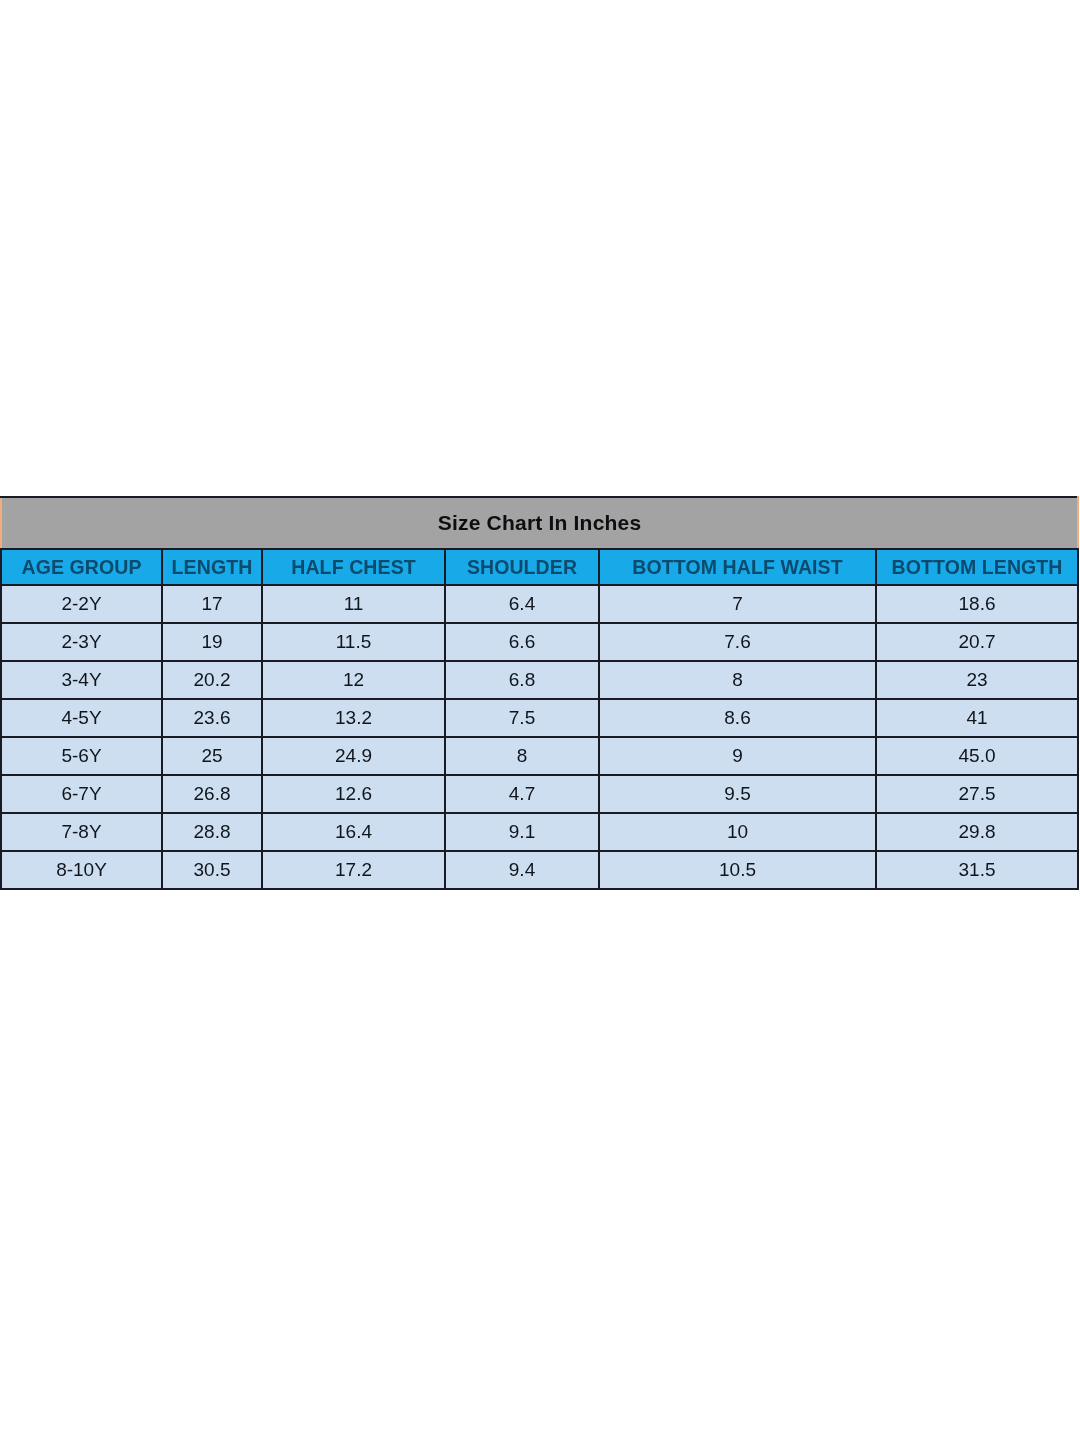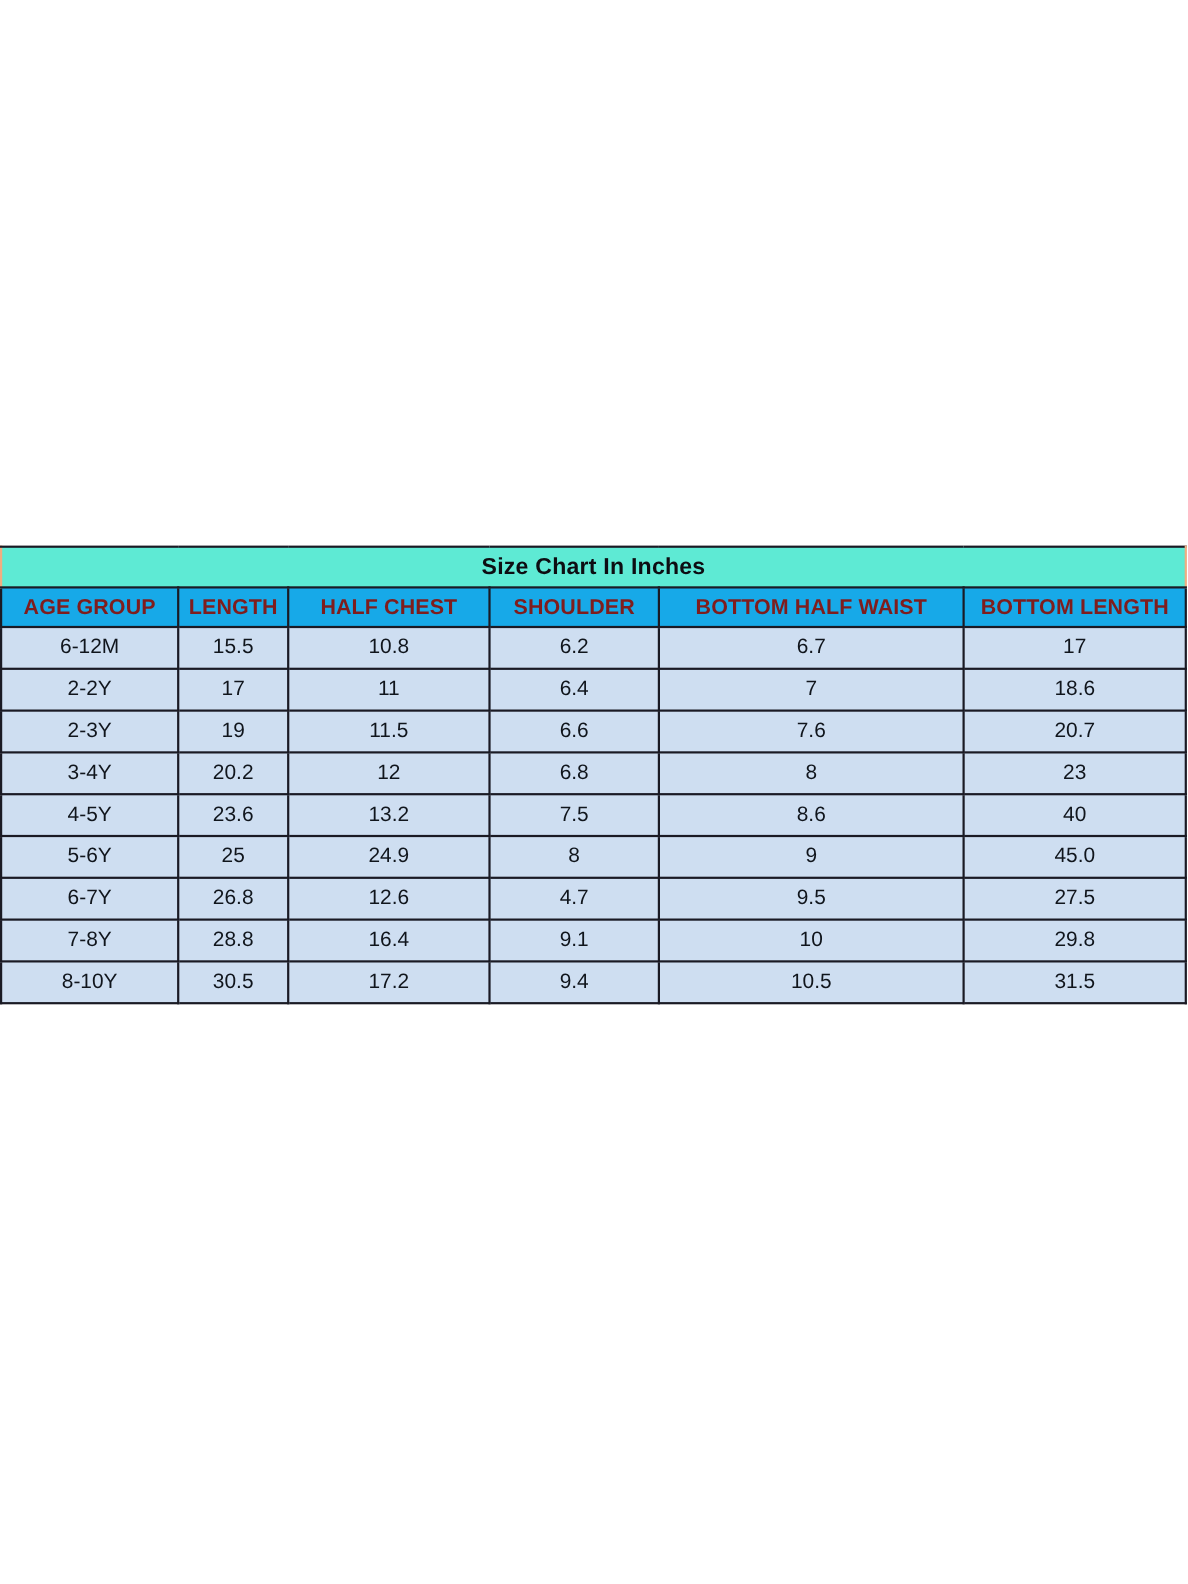--- a/index.html
+++ b/index.html
@@ -35,38 +35,38 @@
   table.size-chart th {
     border: 2px solid #1a1a24;
     padding: 0;
     text-align: center;
     vertical-align: middle;
     box-sizing: border-box;
   }
 
   
   tr.title-row td {
-    background: #5eead4;
-    height: 37px;
+    background: #a3a3a3;
+    height: 52px;
     font-size: 21px;
     font-weight: bold;
     color: #0d0d12;
     letter-spacing: 0.2px;
     border-left-color: #F0AD82;
     border-right-color: #F0AD82;
     border-top-color: #1a1a24;
   }
 
   
   tr.header-row th {
     background: #17A9E8;
     height: 36px;
     font-size: 19.5px;
     font-weight: bold;
-    color: #7f1d1d;
+    color: #0c4a6e;
     letter-spacing: 0.1px;
     white-space: nowrap;
   }
 
   
   tr.data-row td {
     background: #CEDEF1;
     height: 38px;
     font-size: 19px;
     font-weight: normal;
@@ -99,28 +99,20 @@
         <td colspan="6">Size Chart In Inches</td>
       </tr>
       <tr class="header-row">
           <th>AGE GROUP</th>
           <th>LENGTH</th>
           <th>HALF CHEST</th>
           <th>SHOULDER</th>
           <th>BOTTOM HALF WAIST</th>
           <th>BOTTOM LENGTH</th>
         </tr>
-    <tr class="data-row">
-          <td>6-12M</td>
-          <td>15.5</td>
-          <td>10.8</td>
-          <td>6.2</td>
-          <td>6.7</td>
-          <td>17</td>
-        </tr>
         <tr class="data-row">
           <td>2-2Y</td>
           <td>17</td>
           <td>11</td>
           <td>6.4</td>
           <td>7</td>
           <td>18.6</td>
         </tr>
         <tr class="data-row">
           <td>2-3Y</td>
@@ -137,21 +129,21 @@
           <td>6.8</td>
           <td>8</td>
           <td>23</td>
         </tr>
         <tr class="data-row">
           <td>4-5Y</td>
           <td>23.6</td>
           <td>13.2</td>
           <td>7.5</td>
           <td>8.6</td>
-          <td>40</td>
+          <td>41</td>
         </tr>
         <tr class="data-row">
           <td>5-6Y</td>
           <td>25</td>
           <td>24.9</td>
           <td>8</td>
           <td>9</td>
           <td>45.0</td>
         </tr>
         <tr class="data-row">

